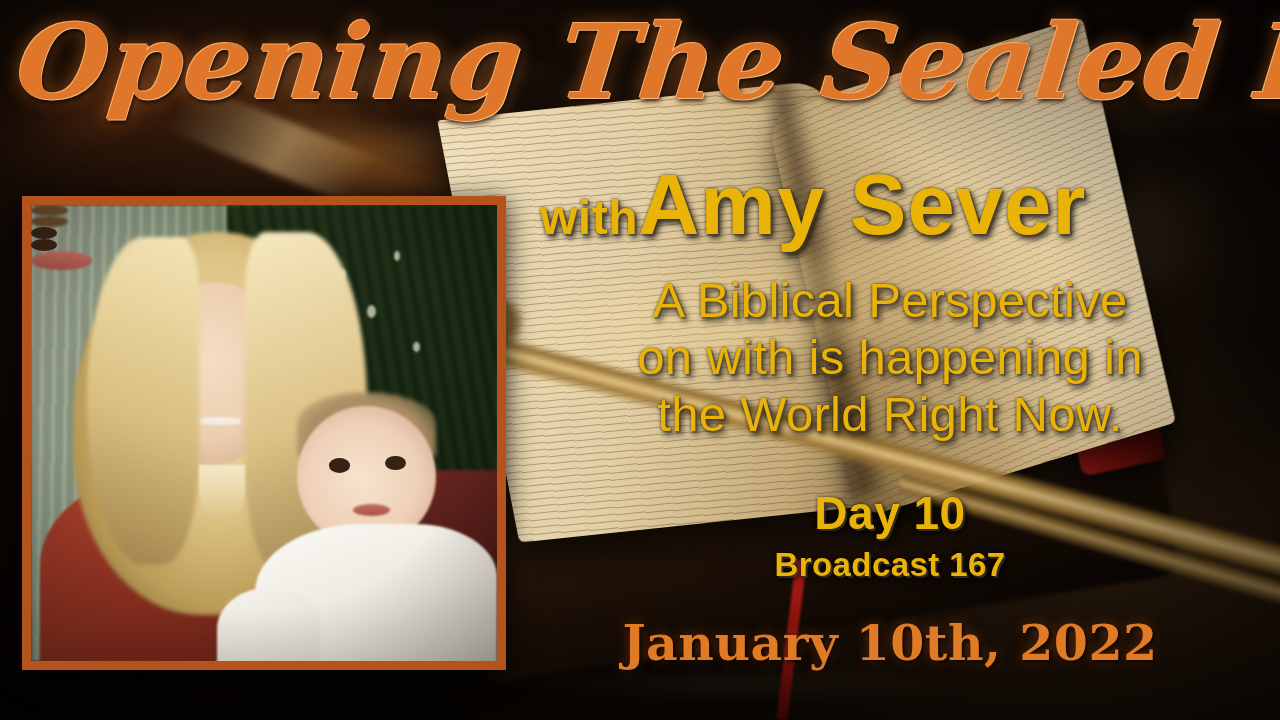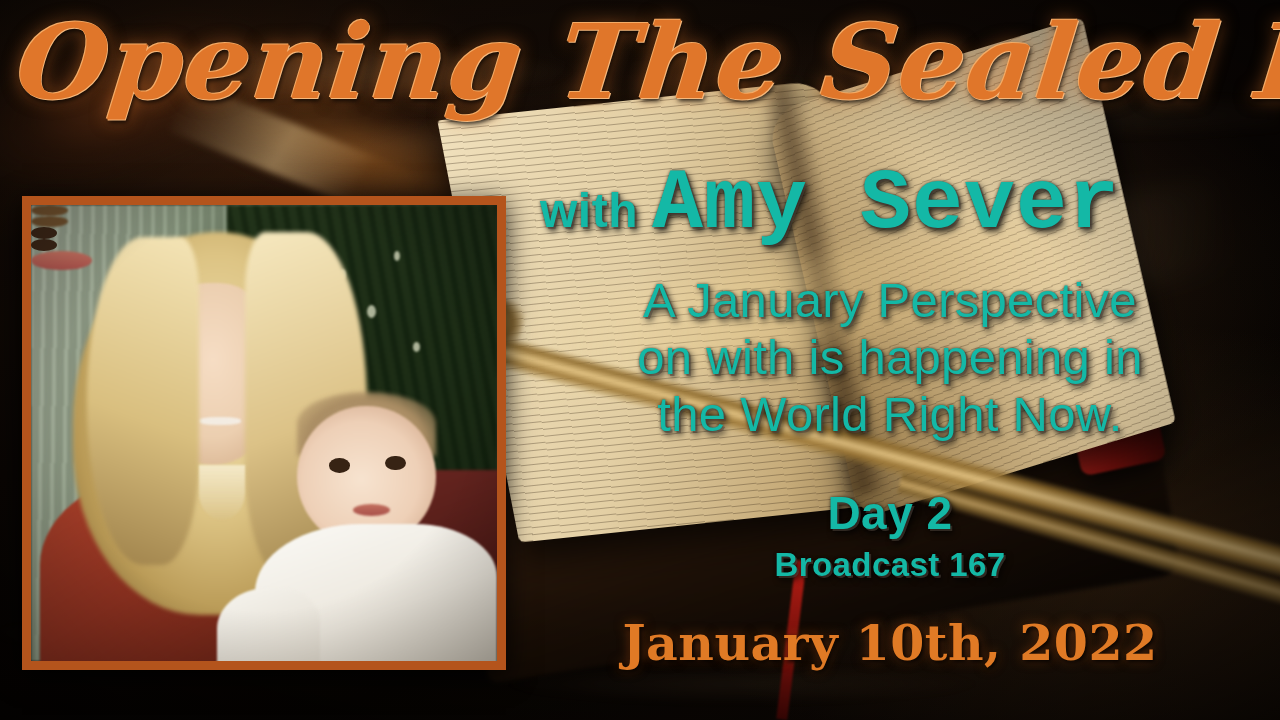--- a/index.html
+++ b/index.html
@@ -298,21 +298,21 @@
     white-space: nowrap;
     transform: scaleX(1.02) skewX(-6deg);
     transform-origin: left top;
     text-shadow:
       1px 1px 0 #f6b87c,
       -1px -1px 0 #f3ab66,
       2px 3px 5px rgba(0,0,0,0.85),
       0 0 18px rgba(224,118,42,0.55);
   }
 
-  .wh { color: #14b8a6; }
+  .wh { color: #eab308; }
   .shadow-hard {
     text-shadow:
       2px 2px 0 rgba(80,70,60,0.55),
       3px 4px 6px rgba(0,0,0,0.85),
       0 0 3px rgba(0,0,0,0.6);
   }
 
   #host-line {
     position: absolute;
     left: 540px; top: 156px;
@@ -321,22 +321,20 @@
     font-weight: 700;
   }
   #host-with {
     font-size: 48px;
     vertical-align: baseline;
     letter-spacing: 0.5px;
   }
   #host-name {
     font-size: 85px;
     letter-spacing: 1px;
-    margin-left: 14px;
-    font-family: Liberation Mono, monospace;
   }
 
   #tagline {
     position: absolute;
     left: 540px; top: 272px;
     width: 700px;
     text-align: center;
     font-size: 49px;
     font-weight: 400;
     line-height: 1.16;
@@ -446,24 +444,24 @@
     </div>
   </div>
 
   <div id="title">Opening The Sealed Book</div>
 
   <div id="host-line">
     <span id="host-with" class="wh shadow-hard">with</span><span id="host-name" class="wh shadow-hard">Amy Sever</span>
   </div>
 
   <div id="tagline" class="wh shadow-hard">
-    <div>A January Perspective</div>
+    <div>A Biblical Perspective</div>
     <div>on with is happening in</div>
     <div>the World Right Now.</div>
   </div>
 
-  <div id="day" class="wh shadow-hard">Day 2</div>
+  <div id="day" class="wh shadow-hard">Day 10</div>
 
   <div id="broadcast" class="wh shadow-hard">Broadcast 167</div>
 
   <div id="date">January 10th, 2022</div>
 
 </div>
 
 </body></html>

